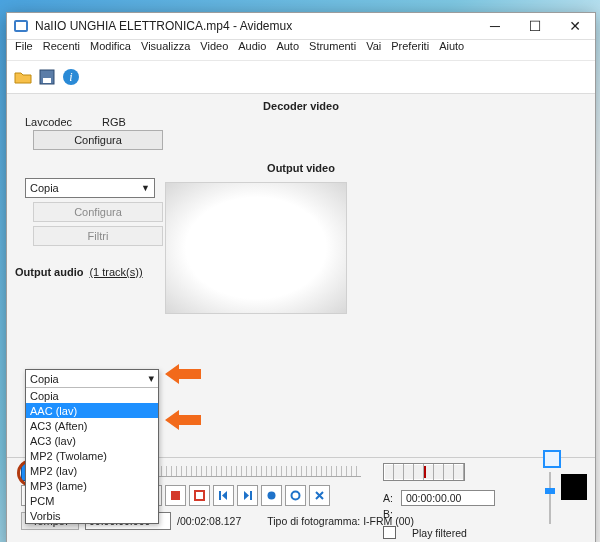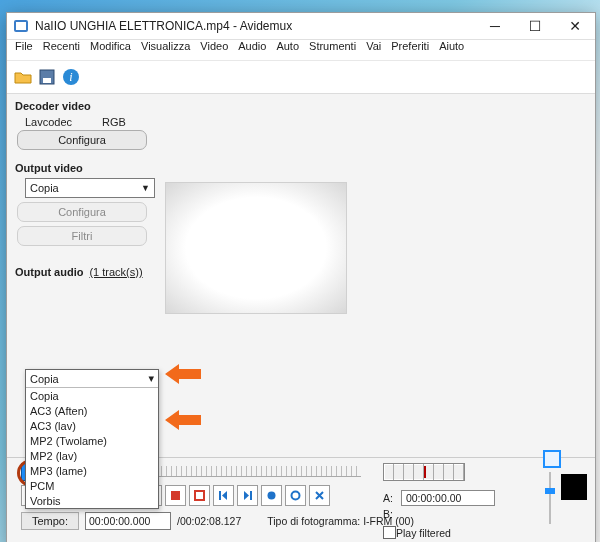--- a/index.html
+++ b/index.html
@@ -58,32 +58,32 @@
     padding: 2px 6px;
     border-bottom: 1px solid #dcdcdc;
   }
   .tbicon { width: 20px; height: 20px; display:flex; align-items:center; justify-content:center;}
   .content {
     flex: 1;
     padding: 4px 8px;
     position: relative;
     overflow: visible;
   }
-  .section-label { font-weight: bold; font-size: 11px; margin: 2px 0 4px 0; }
+  .section-label { font-weight: bold; font-size: 11px; margin: 2px 0 4px 0; text-align: center; }
   .row { display:flex; align-items:center; gap:8px; margin:2px 0;}
   .btn {
     background: #e9e9e9;
     border: 1px solid #adadad;
     height: 18px;
     display:flex; align-items:center; justify-content:center;
     font-size: 11px;
     padding: 0 4px;
   }
   .btn.disabled { color:#8a8a8a; border-color:#cfcfcf; background:#efefef;}
-  .wide { width: 120px; margin-left:2px;border-radius:7px;}
+  .wide { width: 120px; margin-left:18px;}
   .combo {
     background:#fff; border:1px solid #7a7a7a;
     height:18px; width:120px;
     display:flex; align-items:center; justify-content:space-between;
     padding:0 4px; font-size:11px;
   }
   .combo .caret { font-size:9px;}
   .preview {
     position:absolute;
     left:158px; top:88px;
@@ -181,21 +181,21 @@
   }
   .vtrack { position:absolute; left:2px; top:0; width:2px; height:100%; background:#bdbdbd;}
   .vthumb { position:absolute; left:-2px; top:16px; width:10px; height:6px; background:#1e90ff;}
   .blackbox {
     position:absolute; left:178px; top:16px; width:26px; height:26px; background:#000;
   }
   .abrow { position:absolute; display:flex; align-items:center; gap:8px; font-size:10.5px;}
   .abA { left:0; top:32px;}
   .abB { left:0; top:50px;}
   .tbox { background:#fff; border:1px solid #888; width:84px; height:14px; padding:0 4px; display:flex; align-items:center;}
-  .chk { display:flex; align-items:center; gap:0; position:absolute; left:0; top:68px; font-size:10.5px;}
+  .chk { display:flex; align-items:center; gap:16px; position:absolute; left:0; top:68px; font-size:10.5px;}
   .cb { width:11px; height:11px; border:1px solid #666; background:#fff;}
 
   .outaud { font-size:11px; font-weight:bold; margin-top:6px;}
   .outaud span.tracks { font-weight:normal; text-decoration:underline; margin-left:6px;}
 </style>
 </head>
 <body>
 
 <div class="window">
   <div class="titlebar">
@@ -269,20 +269,21 @@
       <span>Output audio</span><span class="tracks">(1 track(s))</span>
     </div>
 
     <div class="dropdown">
       <div class="dd-selected">
         <span>Copia</span>
         <span class="caret">▾</span>
       </div>
       <div id="ddlist">
           <div class="dd-item">Copia</div>
+          <div class="dd-item hl">AAC (lav)</div>
           <div class="dd-item">AC3 (Aften)</div>
           <div class="dd-item">AC3 (lav)</div>
           <div class="dd-item">MP2 (Twolame)</div>
           <div class="dd-item">MP2 (lav)</div>
           <div class="dd-item">MP3 (lame)</div>
           <div class="dd-item">PCM</div>
           <div class="dd-item">Vorbis</div>
         </div>
     </div>
 

